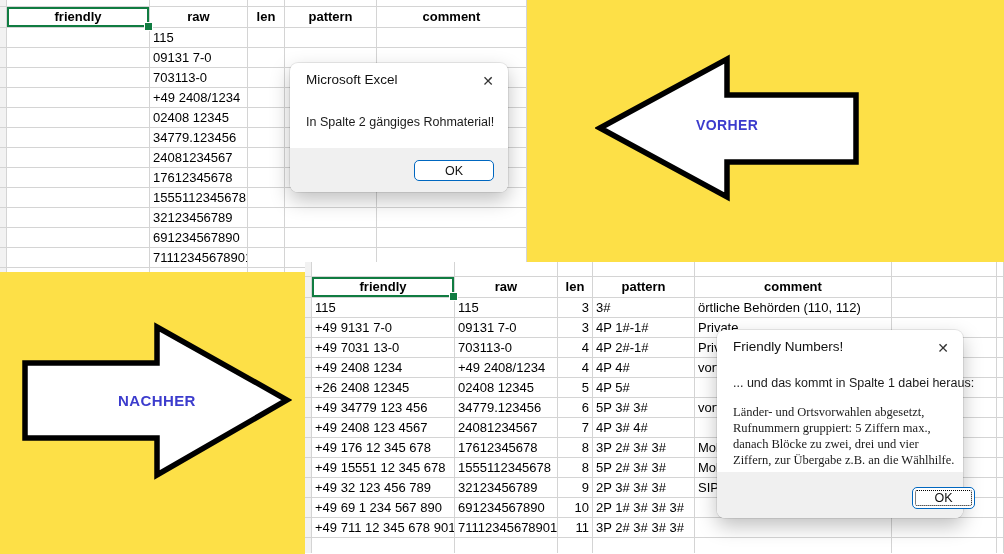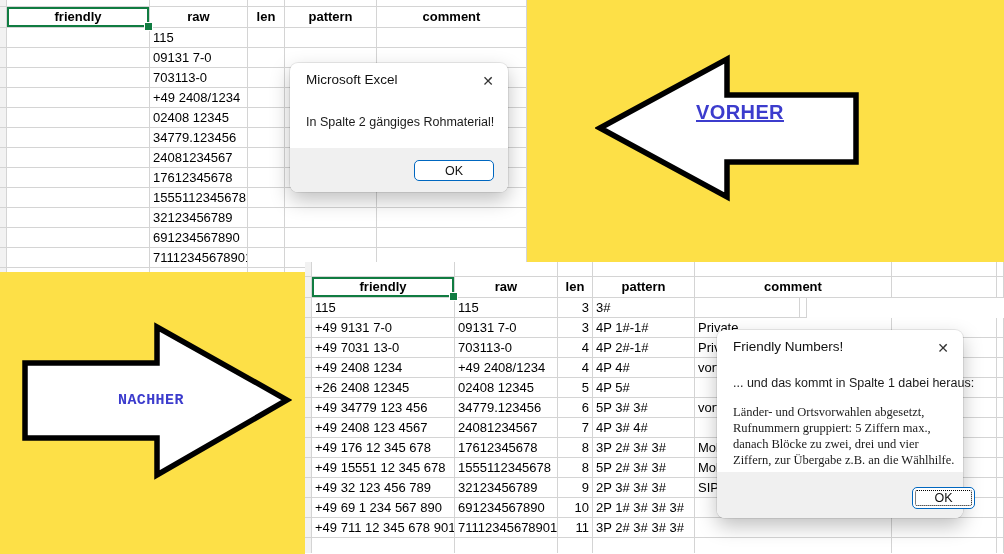--- a/index.html
+++ b/index.html
@@ -60,22 +60,22 @@
   #dlg-before .msg{top:52px;}
   #dlg-before .ok{left:124px;top:97px;width:80px;height:21px;}
 
   #dlg-after{left:717px;top:330px;width:246px;height:188px;}
   #dlg-after .foot{height:46px;}
   #dlg-after .msg{top:46px;}
   #dlg-after .para{top:74px;font-family:Liberation Serif, serif;}
   #dlg-after .ok{left:195px;top:157px;width:63px;height:22px;}
 
   #arrow-vorher{left:595px;top:52px;}
-  #arrow-vorher .lbl{left:101px;top:49px;font-size:20px;text-decoration:underline;}
-  #arrow-nachher{left:20px;top:322px;font-family:Liberation Mono, monospace;}
+  #arrow-vorher .lbl{left:101px;top:65px;font-size:14px;}
+  #arrow-nachher{left:20px;top:322px;}
   #arrow-nachher .lbl{left:98px;top:70px;font-size:15px;}
 
   #sheet-before{left:0;top:0;width:527px;height:272px;}
   #sheet-after{left:305px;top:262px;width:699px;height:292px;}
 </style>
 </head>
 <body>
 
 <div class="stage">
 
@@ -231,20 +231,21 @@
       <div class="c ce"></div>
       <div class="c cpx"></div>
     </div>
     <div class="tbody">
         <div class="r">
           <div class="c rh"></div>
           <div class="c cf">115</div>
           <div class="c cr">115</div>
           <div class="c cl">3</div>
           <div class="c cp">3#</div>
+          <div class="c cc">örtliche Behörden (110, 112)</div>
           <div class="c ce"></div>
           <div class="c cpx"></div>
         </div>
         <div class="r">
           <div class="c rh"></div>
           <div class="c cf">+49 9131 7-0</div>
           <div class="c cr">09131 7-0</div>
           <div class="c cl">3</div>
           <div class="c cp">4P 1#-1#</div>
           <div class="c cc">Private</div>

